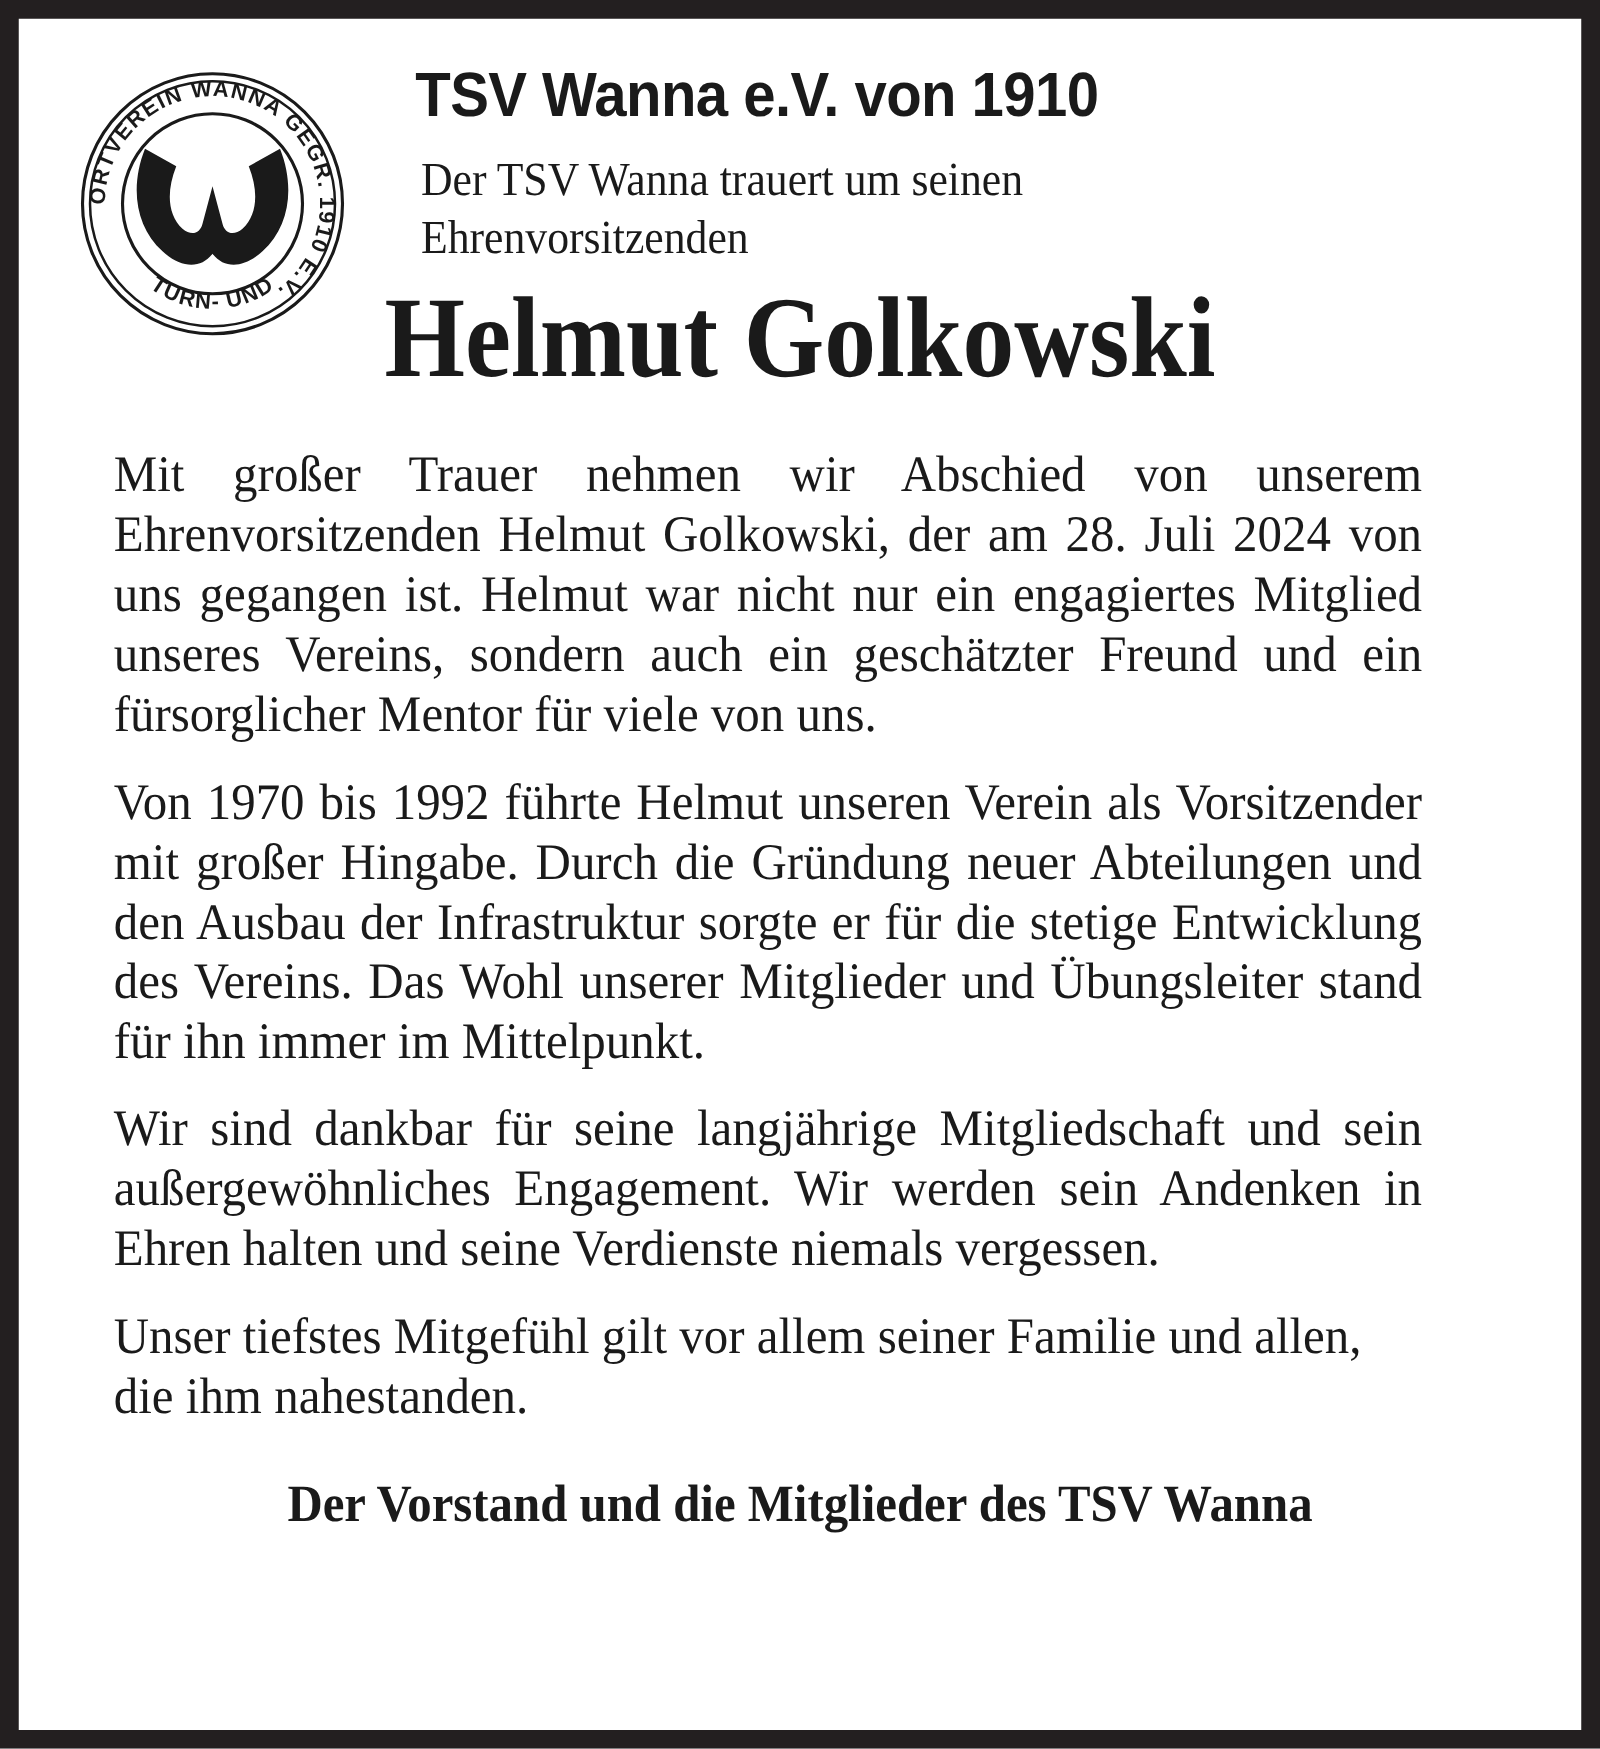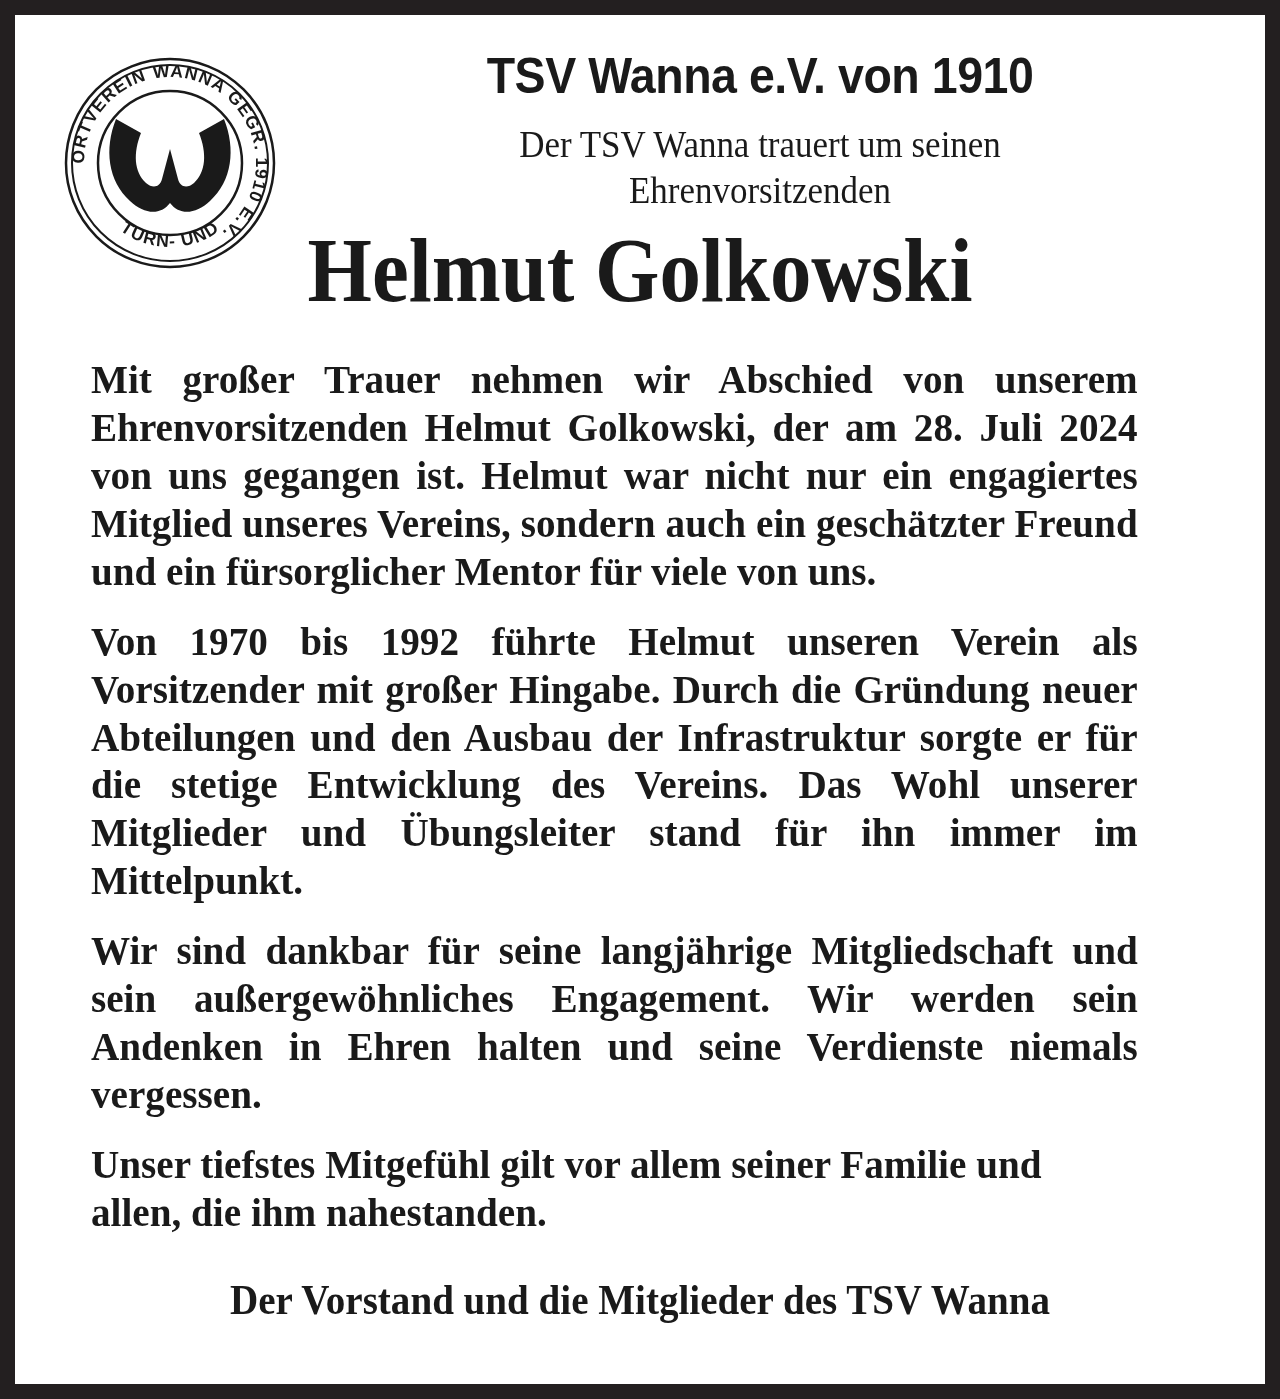--- a/index.html
+++ b/index.html
@@ -39,21 +39,21 @@
     left: 45px;
     top: 38px;
     width: 220px;
     height: 220px;
   }
   .club-logo svg { display: block; width: 100%; height: 100%; }
 
   .header-text {
     margin-left: 285px;
     margin-right: 45px;
-    text-align: center;
+    text-align: left;
   }
 
   .club-title {
     font-family: "Liberation Sans", sans-serif;
     font-weight: bold;
     font-size: 50px;
     line-height: 1.0;
     letter-spacing: -0.5px;
     color: #1a1a1a;
     transform: scaleX(0.93);
@@ -80,21 +80,20 @@
     color: #1a1a1a;
     margin-top: 10px;
     transform: scaleX(0.90);
     transform-origin: center center;
     white-space: nowrap;
   }
 
   
   .body-copy {
     margin: 40px 78px 0 76px;
-    font-weight: bold;
   }
 
   .paragraph {
     font-family: "Liberation Serif", serif;
     font-size: 41px;
     line-height: 1.17;
     color: #1a1a1a;
     text-align: justify;
     margin: 0 0 22px 0;
     transform: scaleX(0.955);

